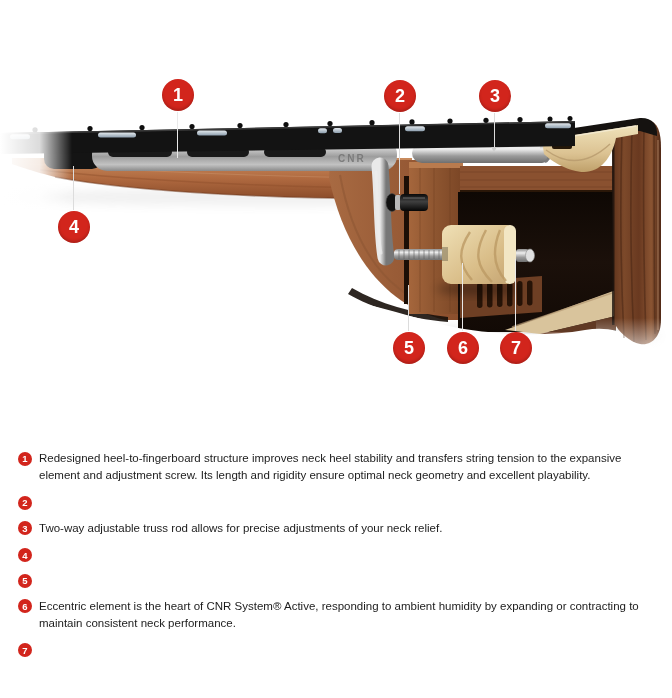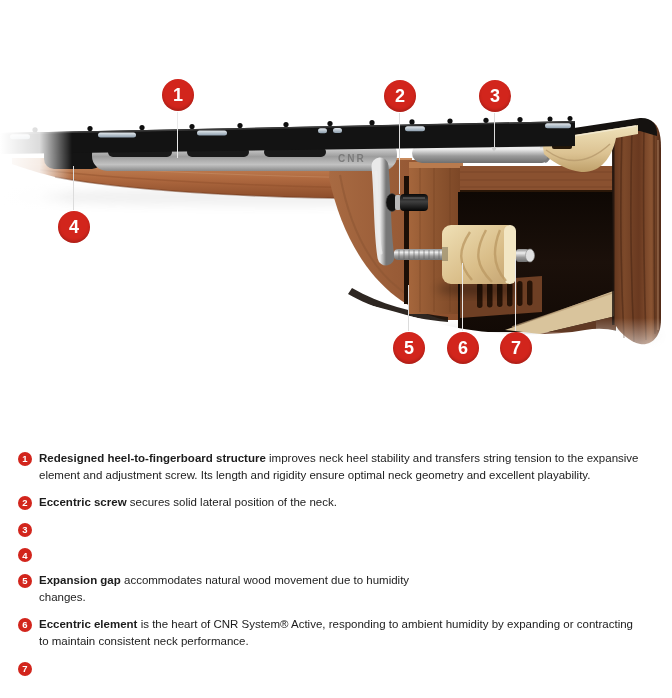--- a/index.html
+++ b/index.html
@@ -15,21 +15,21 @@
     border-right:3px solid transparent;border-top:5px solid #cfcfcf;z-index:5;}
   .legend{position:absolute;left:0;top:450px;width:672px;padding:0 20px 0 18px;
     box-sizing:border-box;z-index:3;}
   .leg-row{display:flex;gap:7px;margin-bottom:10px;color:#1c1c1c;
     font-size:11.5px;line-height:17px;}
   .leg-num{flex:0 0 14px;width:14px;height:14px;border-radius:50%;background:#d2251c;
     color:#fff;font-size:9.5px;font-weight:bold;display:flex;align-items:center;
     justify-content:center;margin-top:1.5px;}
   .leg-text{max-width:604px;}
   .leg-row.r5 .leg-text{max-width:396px;}
-  .leg-text b{font-weight:bold;}
+  .leg-text b{font-weight:normal;}
 </style>
 </head>
 <body>
 
 <div class="stage">
 
   <svg class="scene" width="672" height="440" viewBox="0 0 672 440">
     <defs>
       <linearGradient id="mh" x1="0" y1="0" x2="0" y2="1">
         <stop offset="0" stop-color="#f0f0f0"></stop>
@@ -284,31 +284,30 @@
       <span>7</span>
     </div>
 
   <div class="legend">
     <div class="leg-row">
       <span class="leg-num">1</span>
       <span class="leg-text"><b>Redesigned heel-to-fingerboard structure</b><span> improves neck heel stability and transfers string tension to the expansive element and adjustment screw. Its length and rigidity ensure optimal neck geometry and excellent playability.</span></span>
     </div>
     <div class="leg-row">
       <span class="leg-num">2</span>
-      <span class="leg-text"><b>Eccentric screw</b><span> secures solid lateral position of the neck.</span></span>
     </div>
     <div class="leg-row">
       <span class="leg-num">3</span>
+      <span class="leg-text"><b>Two-way adjustable truss</b><span> rod allows for precise adjustments of your neck relief.</span></span>
     </div>
     <div class="leg-row">
       <span class="leg-num">4</span>
     </div>
     <div class="leg-row r5">
       <span class="leg-num">5</span>
-      <span class="leg-text"><b>Expansion gap</b><span> accommodates natural wood movement due to humidity changes.</span></span>
     </div>
     <div class="leg-row">
       <span class="leg-num">6</span>
       <span class="leg-text"><b>Eccentric element</b><span> is the heart of CNR System® Active, responding to ambient humidity by expanding or contracting to maintain consistent neck performance.</span></span>
     </div>
     <div class="leg-row">
       <span class="leg-num">7</span>
     </div>
   </div>
 

